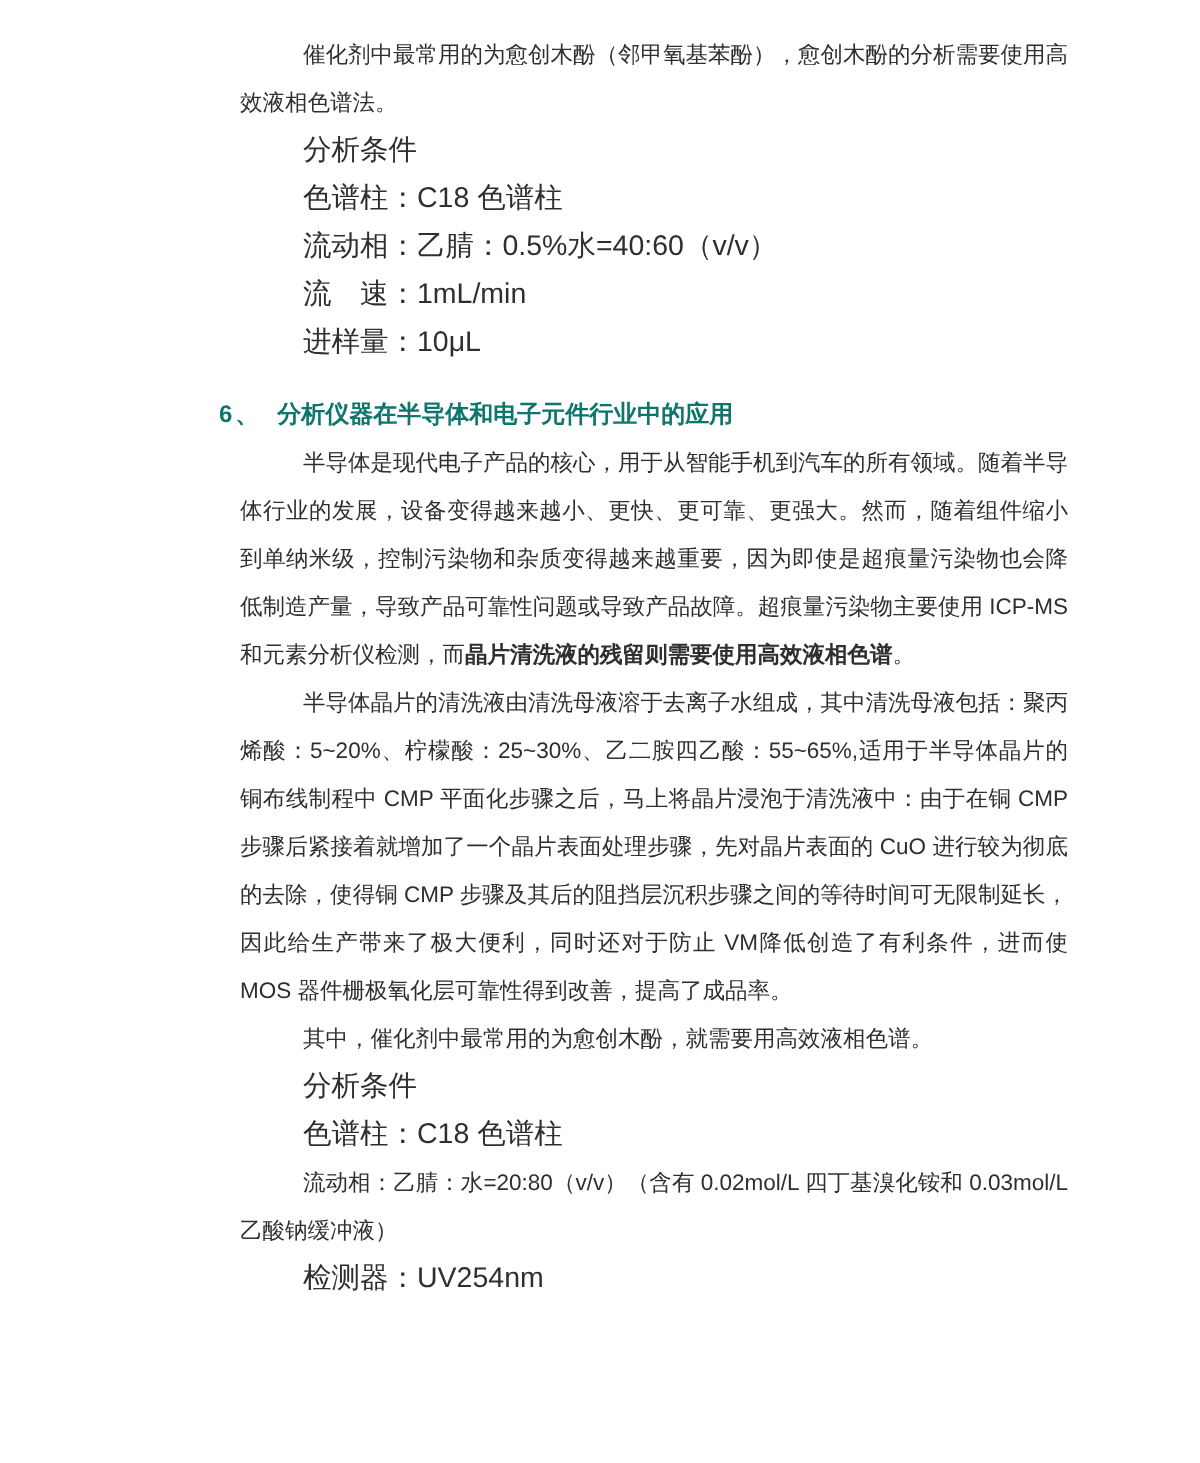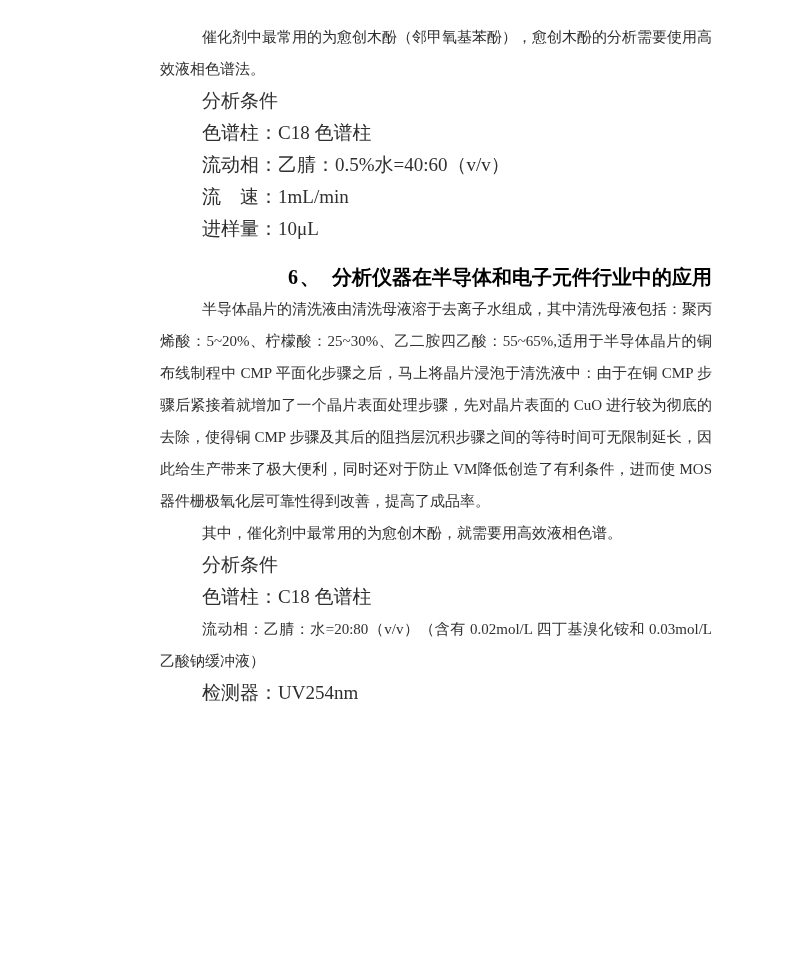--- a/index.html
+++ b/index.html
@@ -7,21 +7,21 @@
     padding: 0;
     background: #ffffff;
   }
   .page {
     position: relative;
     width: 800px;
     height: 975px;
     box-sizing: border-box;
     background: #ffffff;
     padding: 21px 88px 0 160px;
-    font-family: Liberation Serif, serif;
+    font-family: Liberation Sans, sans-serif;
     color: #2f2f2f;
     overflow: hidden;
   }
   .para {
     margin: 0;
     font-size: 15px;
     line-height: 32px;
     text-align: justify;
     text-indent: 42px;
     word-break: normal;
@@ -29,26 +29,26 @@
   .label-line {
     margin: 0;
     font-size: 19px;
     line-height: 32px;
     text-align: left;
     text-indent: 42px;
     white-space: nowrap;
   }
   .section-heading {
     margin: 16px 0 0 -14px;
-    font-size: 20px;
+    font-size: 16px;
     line-height: 32px;
     font-weight: 700;
     text-indent: 0;
-    text-align: right;
-    color: #000000;
+    text-align: left;
+    color: #0f766e;
   }
   .section-heading .sec-num {
     margin-right: 10px;
     letter-spacing: 2px;
   }
   .bold-run {
     font-weight: 700;
   }
 </style>
 </head>
@@ -62,20 +62,23 @@
 
   <p class="label-line">色谱柱：C18 色谱柱</p>
   <p class="label-line">流动相：乙腈：0.5%水=40:60（v/v）</p>
   <p class="label-line">流　速：1mL/min</p>
   <p class="label-line">进样量：10μL</p>
 
   <p class="section-heading">
     <span class="sec-num">6、</span><span>分析仪器在半导体和电子元件行业中的应用</span>
   </p>
 
+  <p class="para">
+    <span>半导体是现代电子产品的核心，用于从智能手机到汽车的所有领域。随着半导体行业的发展，设备变得越来越小、更快、更可靠、更强大。然而，随着组件缩小到单纳米级，控制污染物和杂质变得越来越重要，因为即使是超痕量污染物也会降低制造产量，导致产品可靠性问题或导致产品故障。超痕量污染物主要使用 ICP-MS 和元素分析仪检测，而</span><span class="bold-run">晶片清洗液的残留则需要使用高效液相色谱</span><span>。</span>
+  </p>
 
   <p class="para">半导体晶片的清洗液由清洗母液溶于去离子水组成，其中清洗母液包括：聚丙烯酸：5~20%、柠檬酸：25~30%、乙二胺四乙酸：55~65%,适用于半导体晶片的铜布线制程中 CMP 平面化步骤之后，马上将晶片浸泡于清洗液中：由于在铜 CMP 步骤后紧接着就增加了一个晶片表面处理步骤，先对晶片表面的 CuO 进行较为彻底的去除，使得铜 CMP 步骤及其后的阻挡层沉积步骤之间的等待时间可无限制延长，因此给生产带来了极大便利，同时还对于防止 VM降低创造了有利条件，进而使 MOS 器件栅极氧化层可靠性得到改善，提高了成品率。</p>
 
   <p class="para">其中，催化剂中最常用的为愈创木酚，就需要用高效液相色谱。</p>
 
 
   <p class="label-line">分析条件</p>
 
   <p class="label-line">色谱柱：C18 色谱柱</p>
   <p class="para">流动相：乙腈：水=20:80（v/v）（含有 0.02mol/L 四丁基溴化铵和 0.03mol/L 乙酸钠缓冲液）</p>

